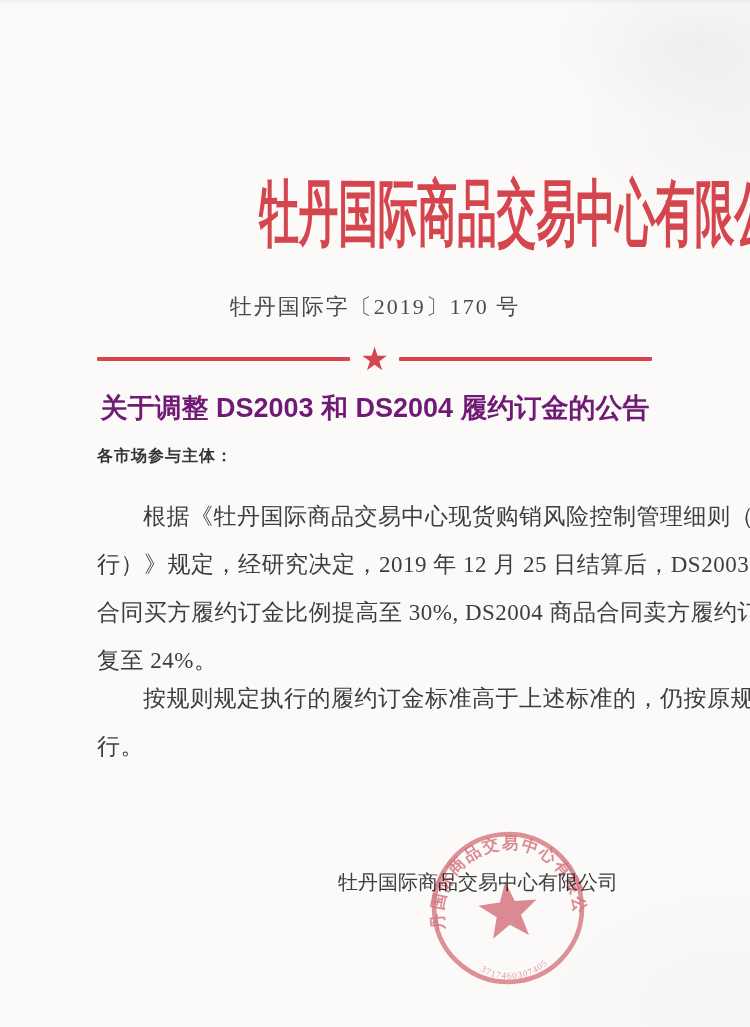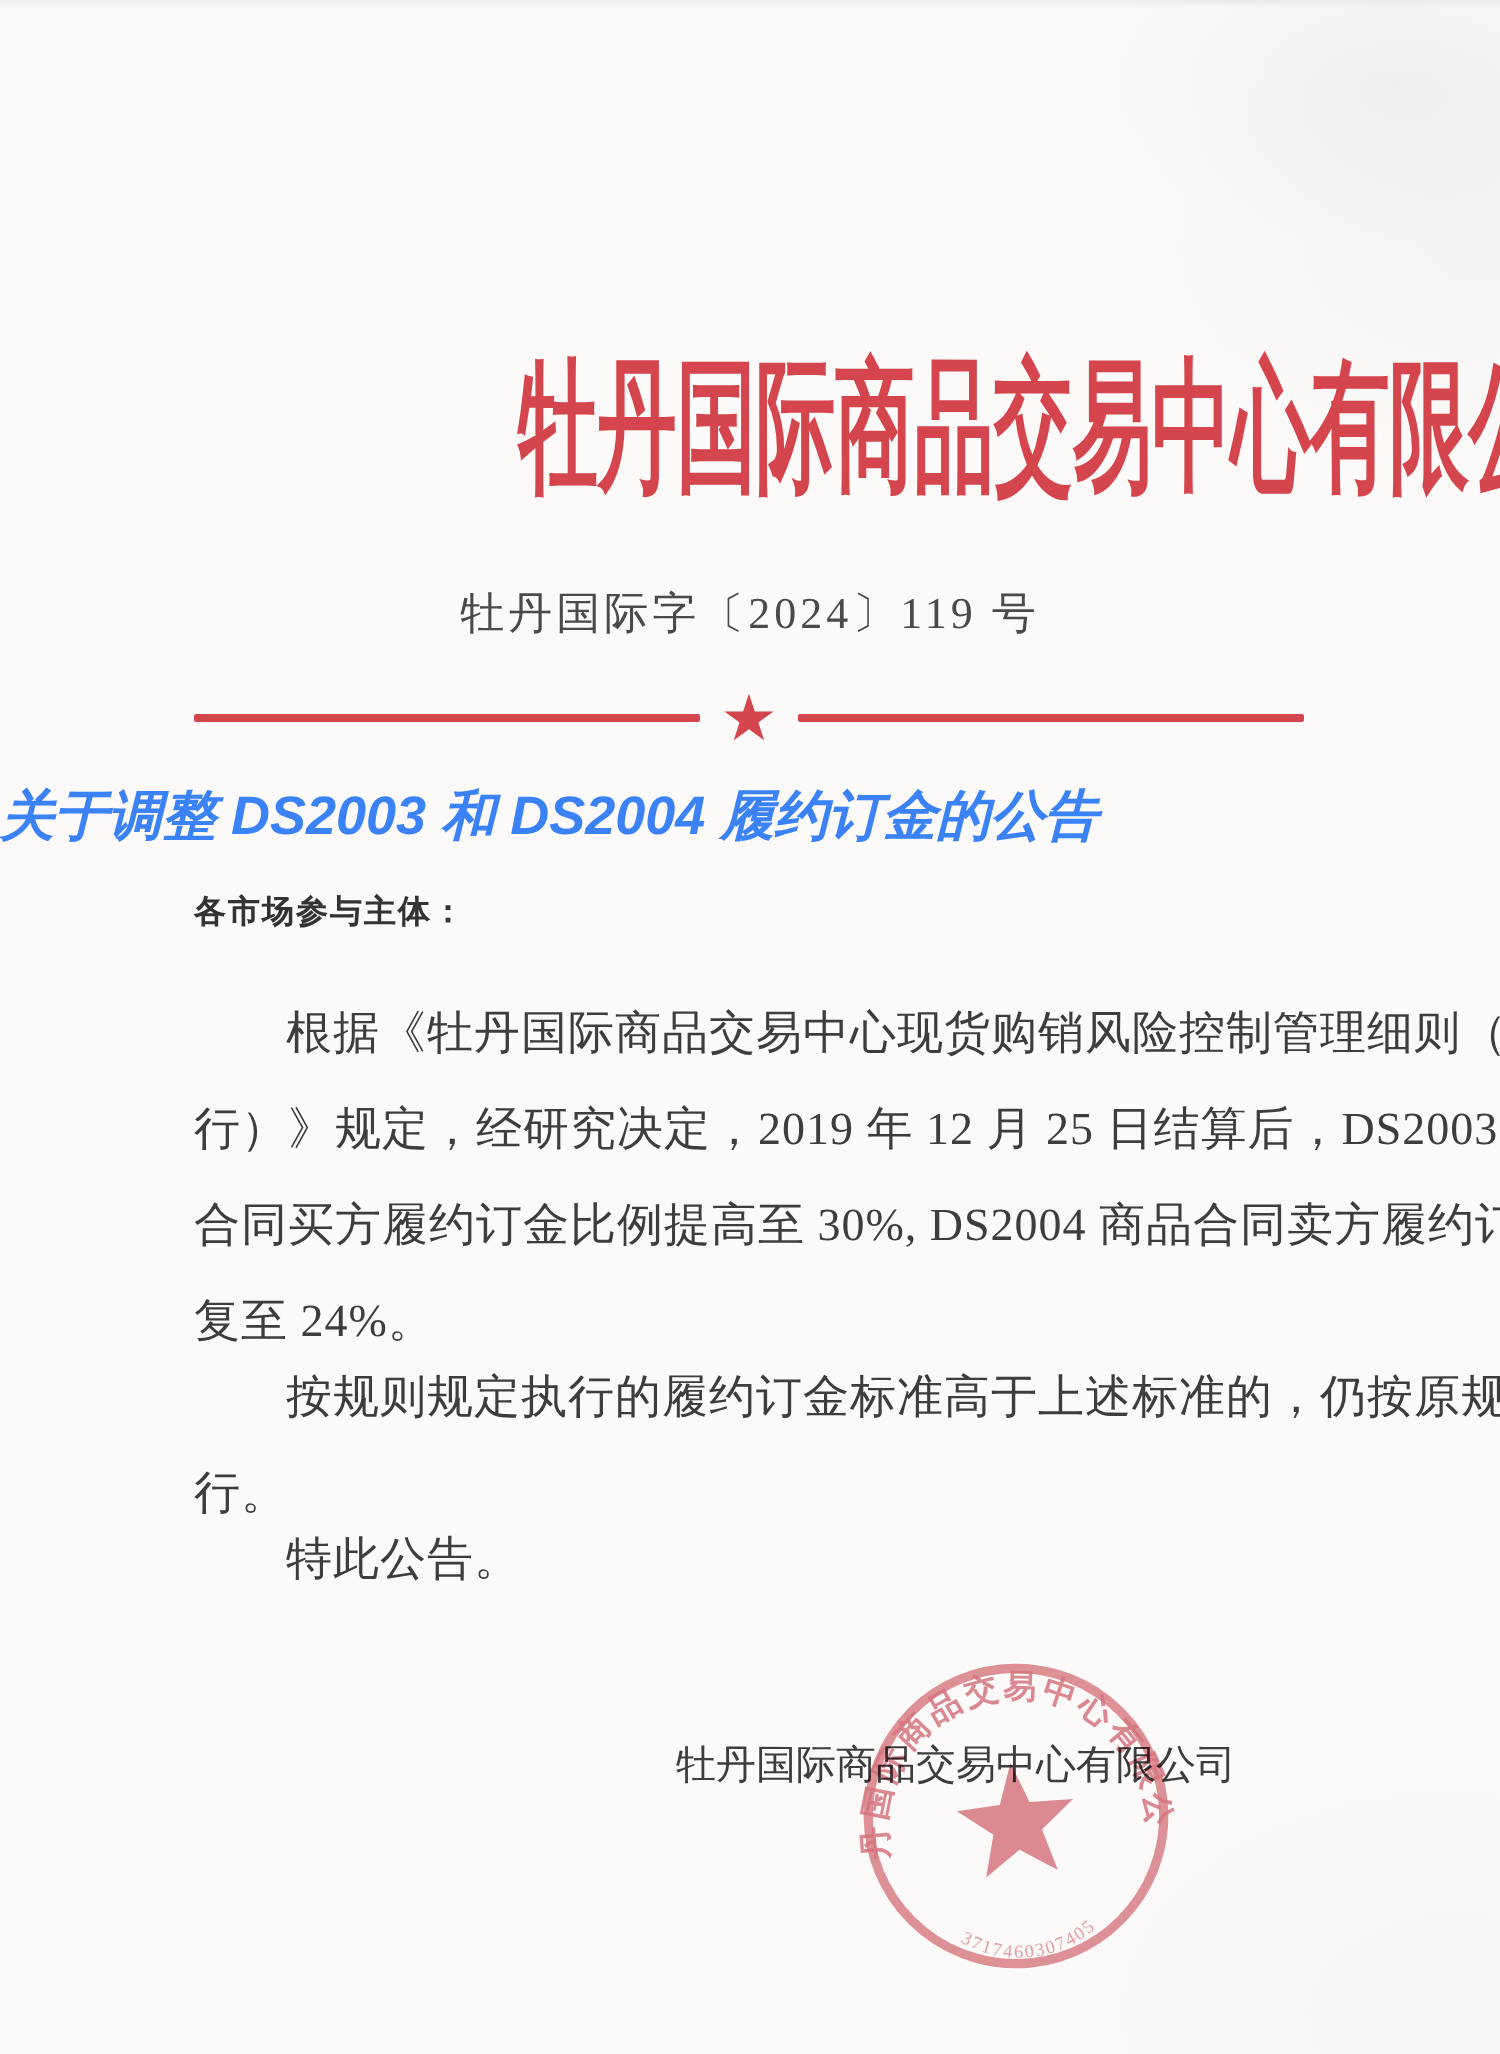--- a/index.html
+++ b/index.html
@@ -35,22 +35,23 @@
     font-size:22px;letter-spacing:2px;color:#4a4a4a;
   }
   .divider{
     position:absolute;top:340px;left:97px;right:98px;height:38px;
     display:flex;align-items:center;
   }
   .divider .rule{flex:1;height:4px;border-radius:1px;}
   .divider .star{font-size:32px;line-height:32px;margin:0 10px;}
   .doc-title{
     position:absolute;top:390px;left:0;width:100%;
+    text-align:center;
     font-family:"Liberation Sans", sans-serif;
-    font-size:27px;font-weight:700;color:#3b82f6;letter-spacing:0;font-style:italic;
+    font-size:27px;font-weight:700;color:#701a75;letter-spacing:0;
   }
   .salutation{
     position:absolute;top:446px;left:97px;
     font-size:16px;font-weight:700;color:#333;letter-spacing:1px;
   }
   .body-block{
     position:absolute;left:97px;width:560px;
     font-size:23px;color:#3d3d3d;letter-spacing:0.5px;
     text-align:justify;
   }
@@ -78,21 +79,21 @@
 <body>
 
 <div class="page">
 
   <div class="scan-noise"></div>
 
   <div class="doc-header">
     <span class="hdr-inner" style="color:#d4454e;">牡丹国际商品交易中心有限公司文件</span>
   </div>
 
-  <div class="doc-number">牡丹国际字〔2024〕119 号</div>
+  <div class="doc-number">牡丹国际字〔2019〕170 号</div>
 
   <div class="divider">
     <div class="rule" style="background:#d4454e;"></div>
     <span class="star" style="color:#d4454e;">★</span>
     <div class="rule" style="background:#d4454e;"></div>
   </div>
 
   <div class="doc-title">关于调整 DS2003 和 DS2004 履约订金的公告</div>
 
   <div class="salutation">各市场参与主体：</div>
@@ -102,23 +103,20 @@
     <div class="body-line">行）》规定，经研究决定，2019 年 12 月 25 日结算后，DS2003 商品</div>
     <div class="body-line">合同买方履约订金比例提高至 30%, DS2004 商品合同卖方履约订金恢</div>
     <div class="body-line">复至 24%。</div>
   </div>
 
   <div class="body-block" id="para2">
     <div class="body-line indent">按规则规定执行的履约订金标准高于上述标准的，仍按原规定执</div>
     <div class="body-line">行。</div>
   </div>
 
-  <div class="body-block" id="closing">
-    <div class="body-line indent">特此公告。</div>
-  </div>
 
   <div class="signature">牡丹国际商品交易中心有限公司</div>
 
 
   <svg class="seal" viewBox="0 0 156 156">
     <circle cx="78" cy="78" r="72" fill="none" stroke="#d2606b" stroke-width="4.5" opacity="0.8"></circle>
     <polygon points="78,52 85.3,71.9 106.5,72.7 89.9,85.9 95.6,106.3 78,94.5 60.4,106.3 66.1,85.9 49.5,72.7 70.7,71.9" fill="#d2606b" opacity="0.85"></polygon>
     <defs>
       <path id="sealArcTop" d="M 16,100 A 64 64 0 1 1 140 100" fill="none"></path>
       <path id="sealArcBottom" d="M 30,120 A 56 56 0 0 0 126,120" fill="none"></path>

